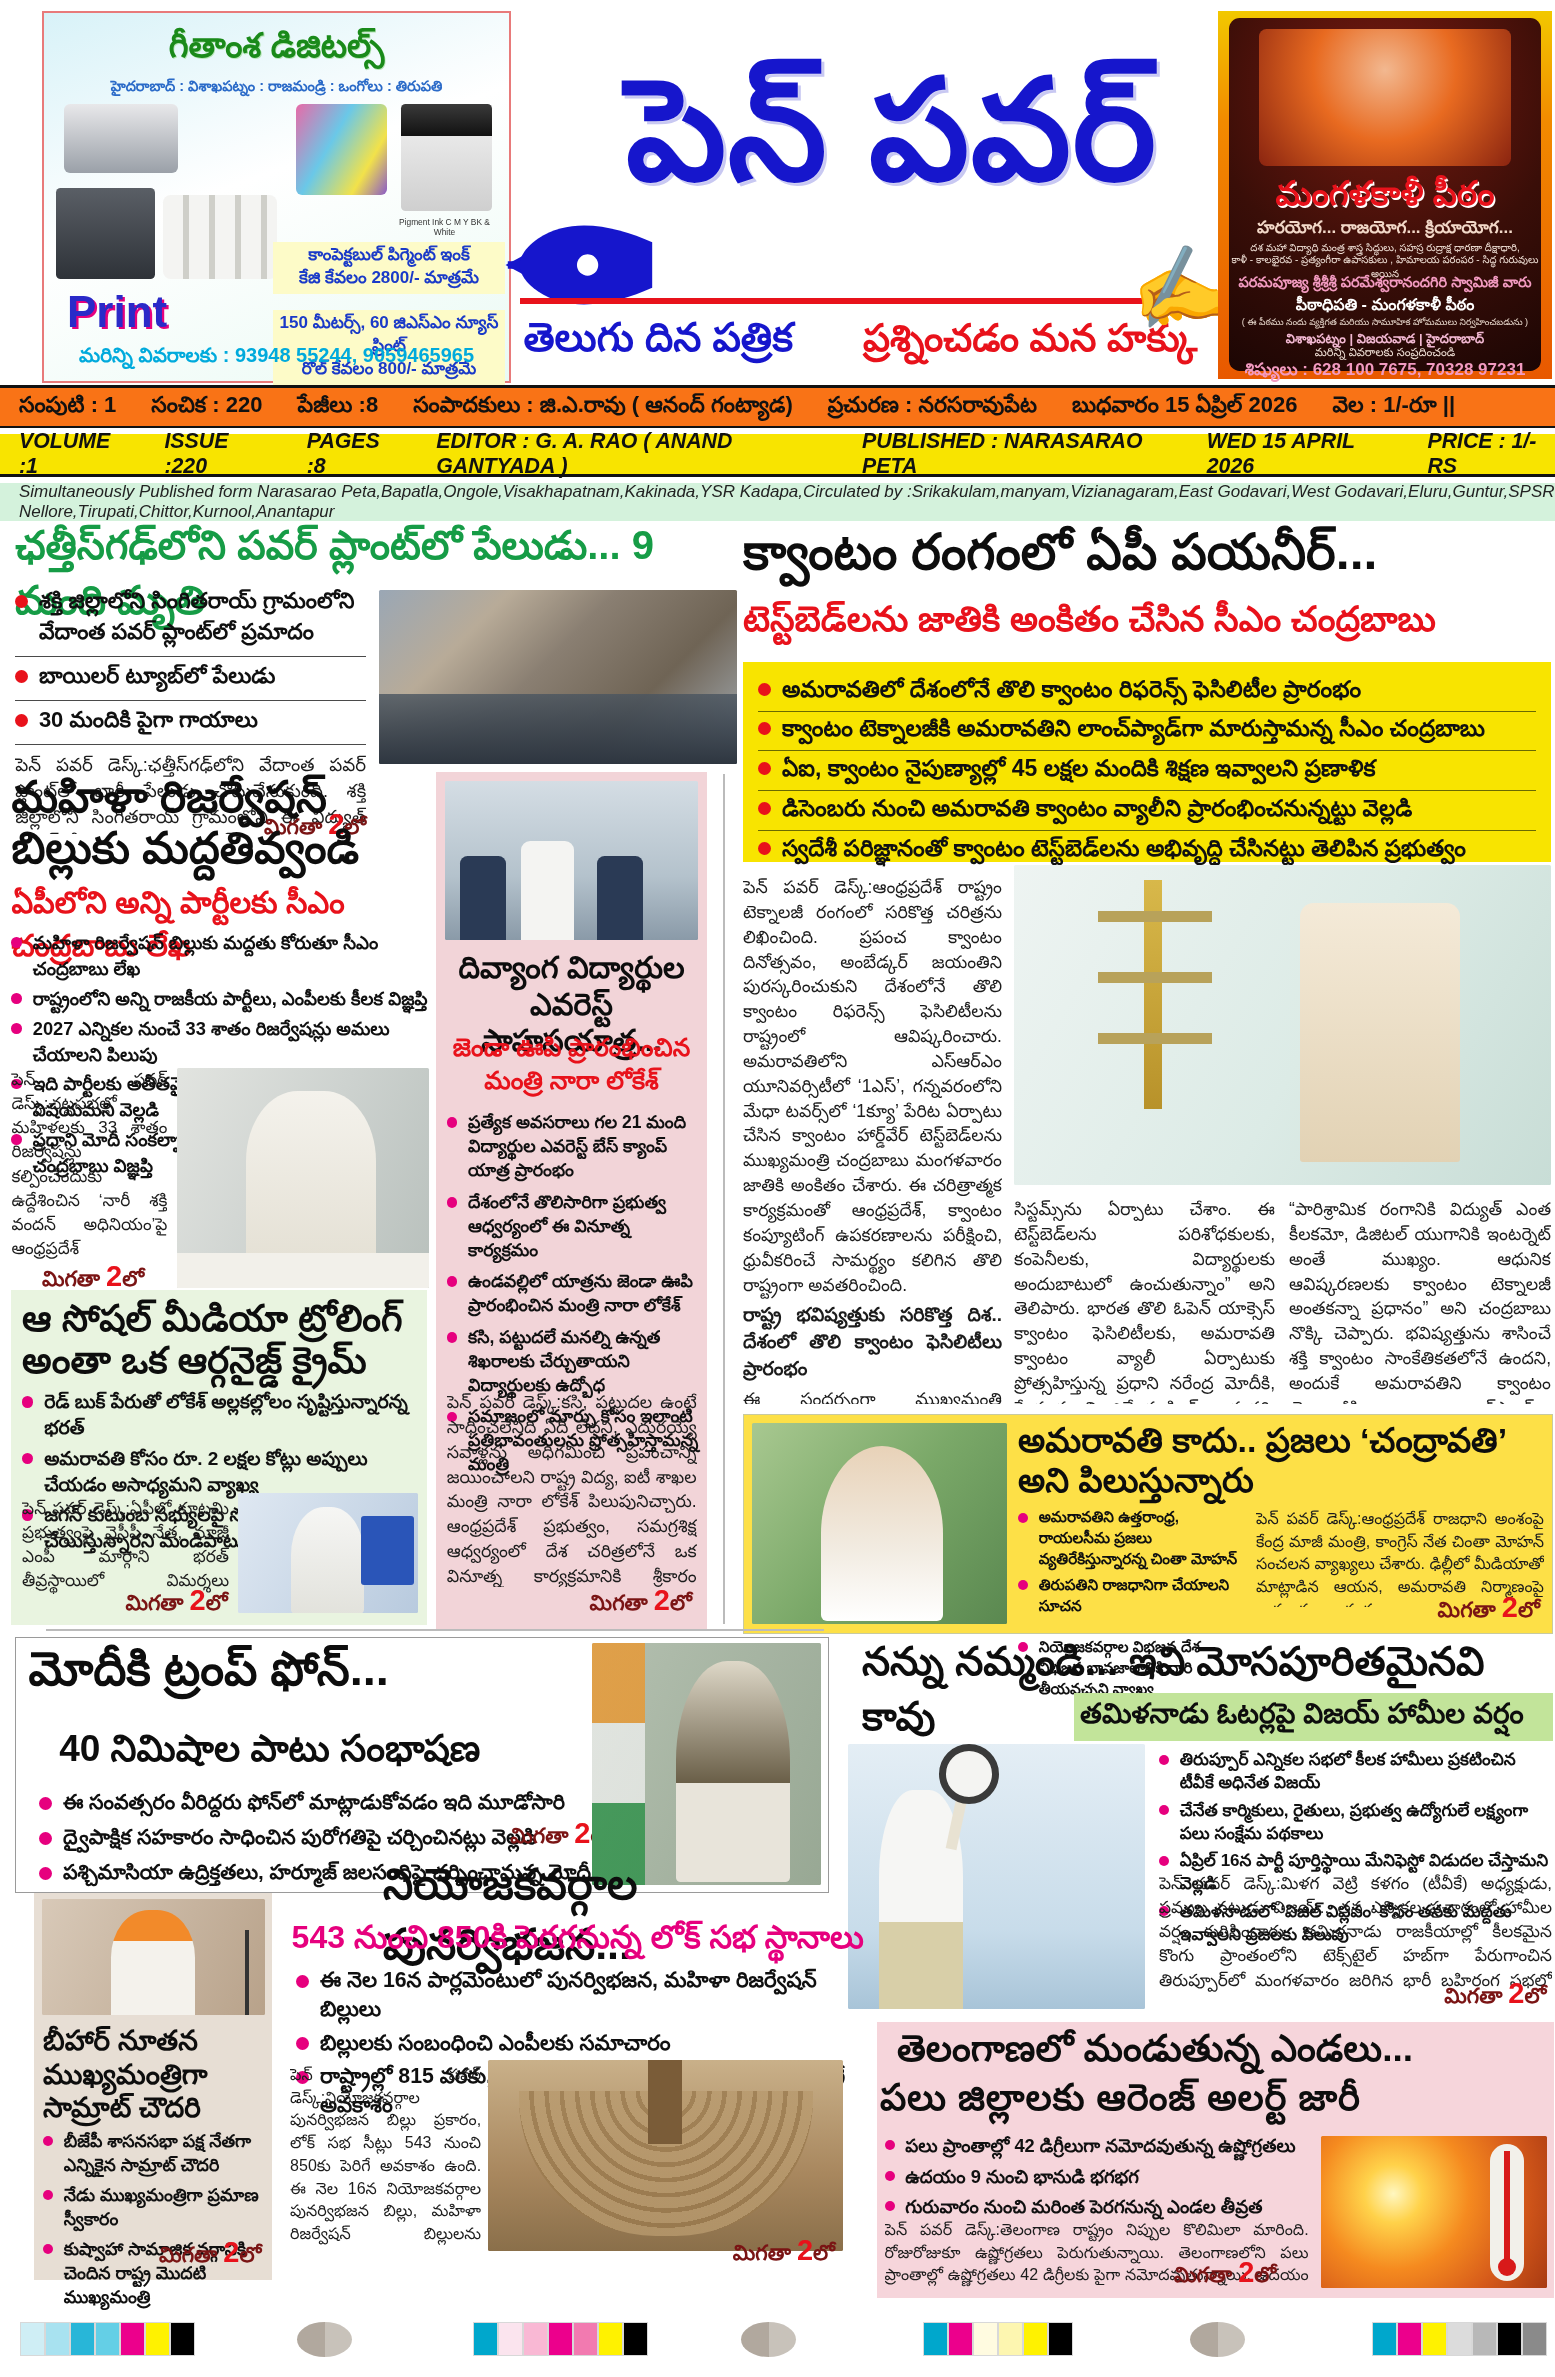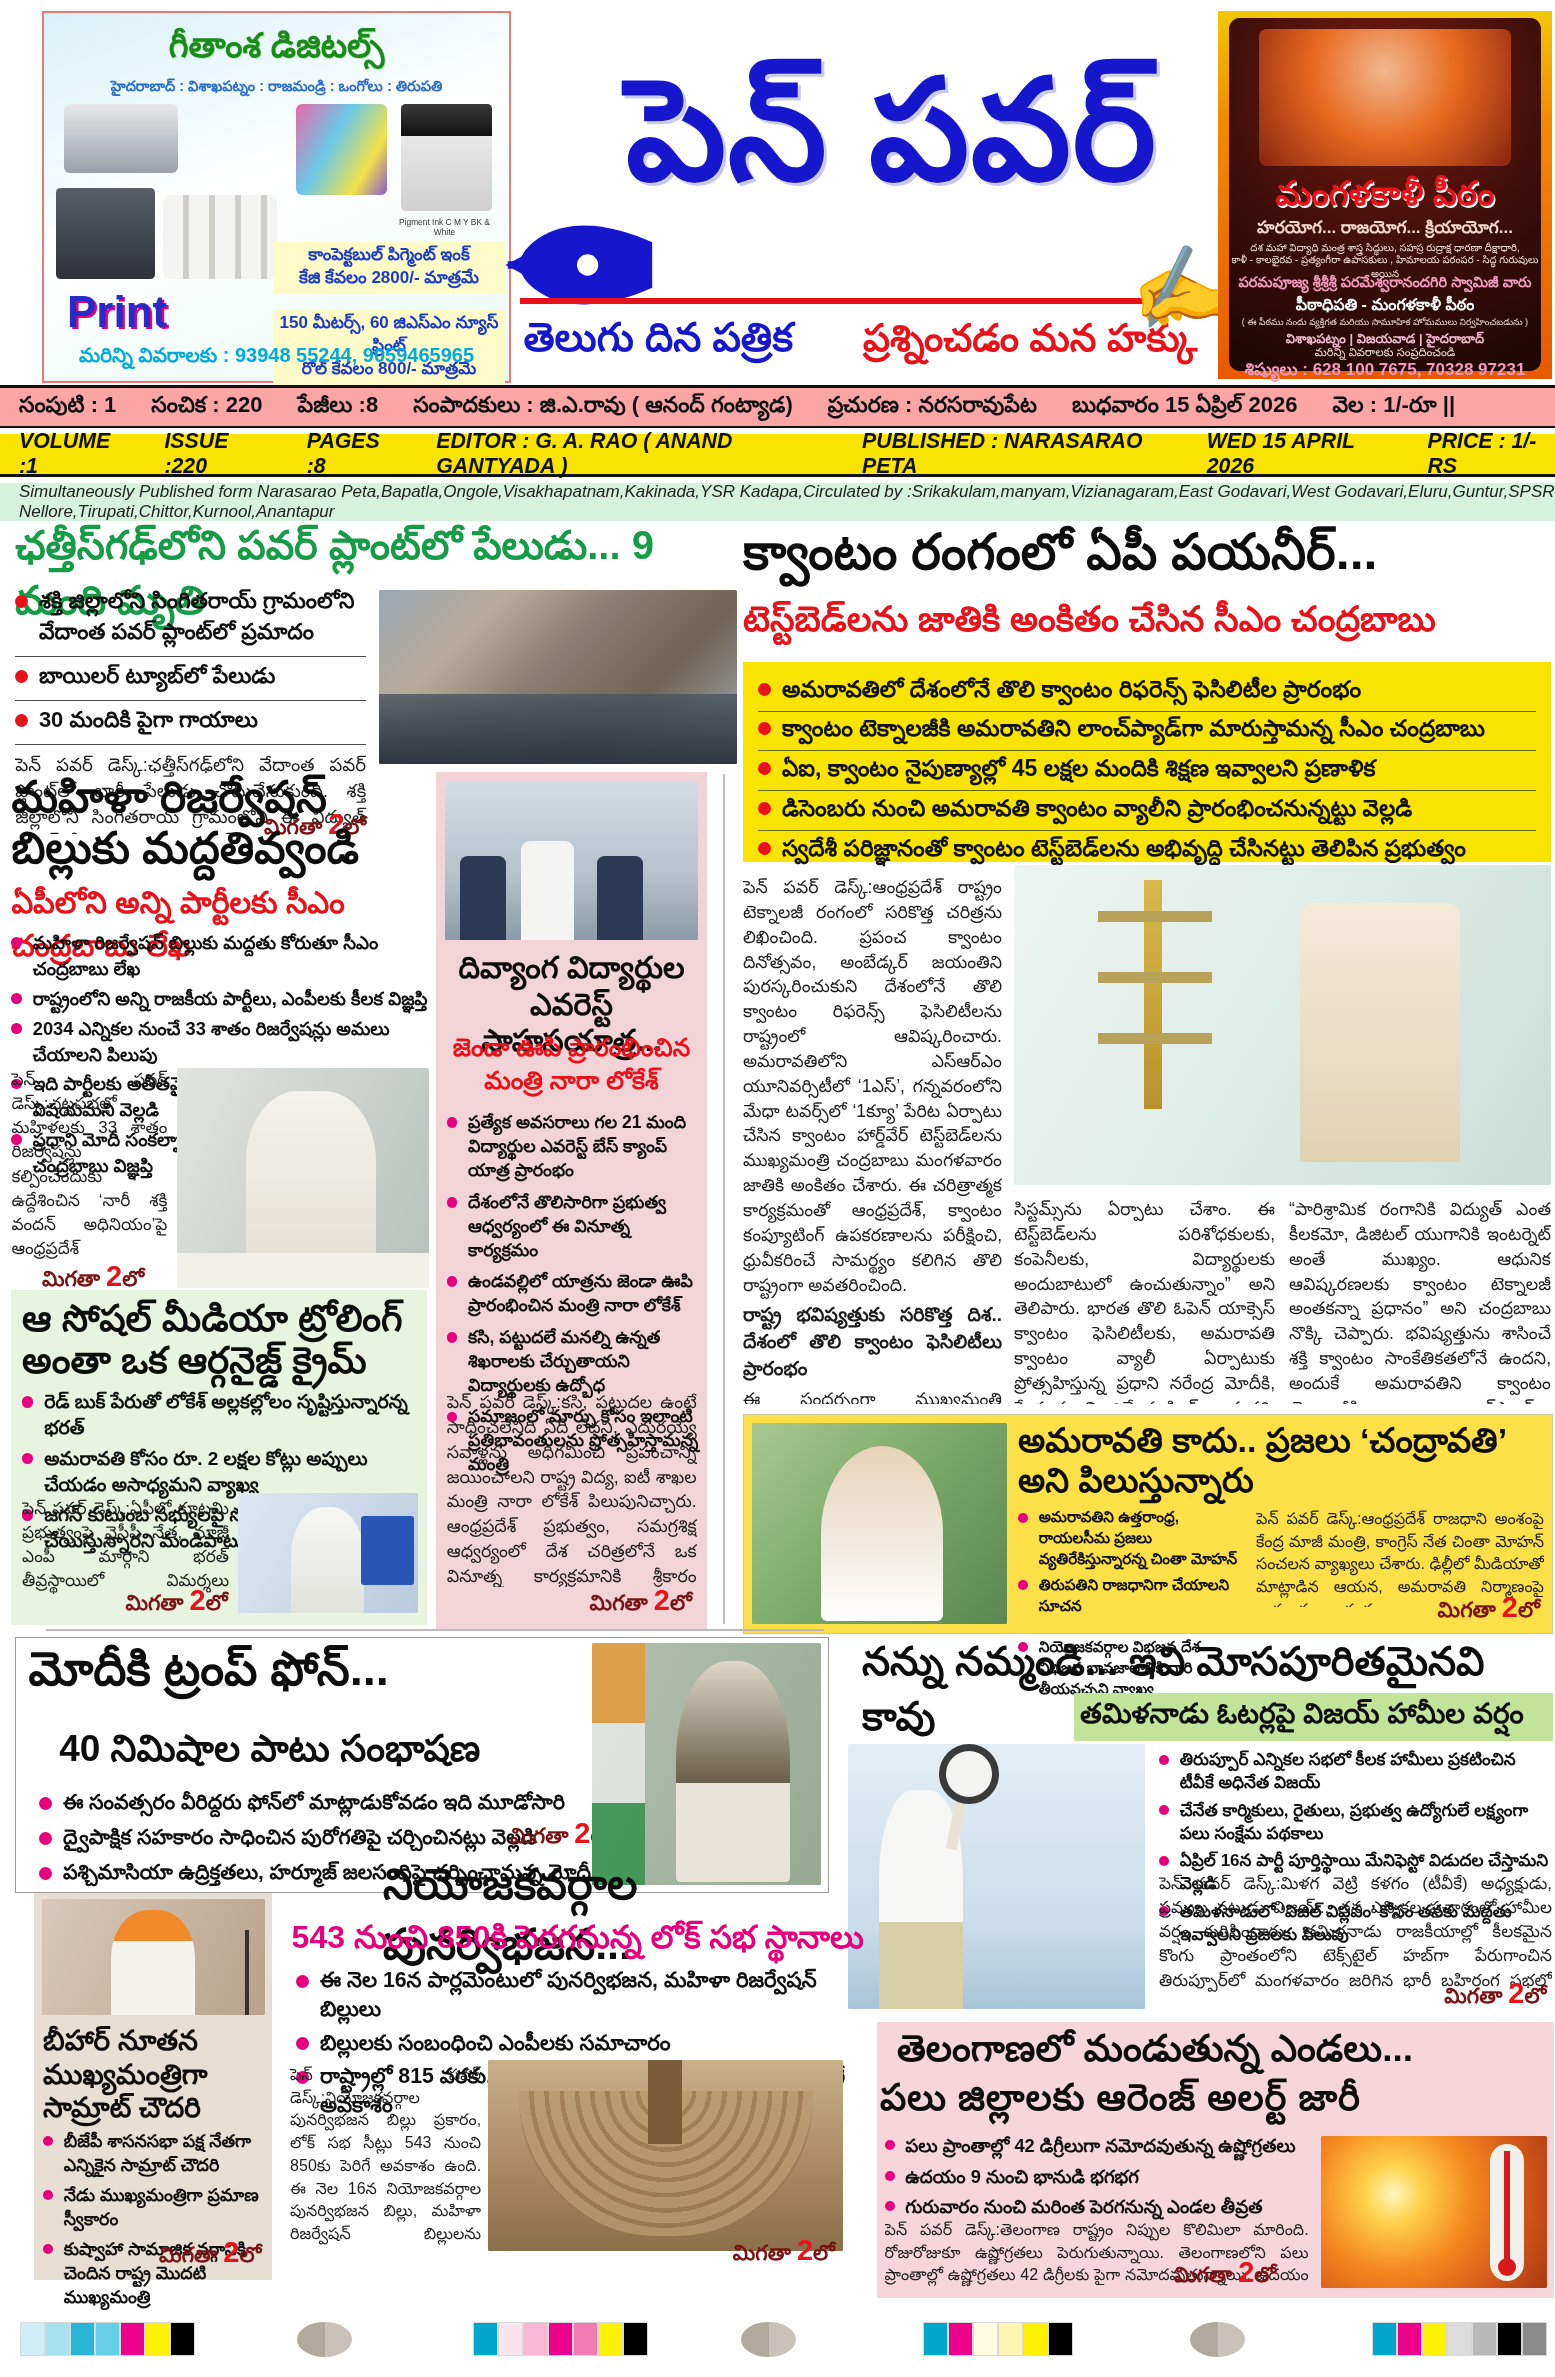--- a/index.html
+++ b/index.html
@@ -45,21 +45,21 @@
   #ad-right .l1{position:absolute;top:200px;width:100%;font-size:17px;font-weight:bold;color:#f2d8c8;}
   #ad-right .l2{position:absolute;top:224px;width:100%;font-size:10px;color:#f2e2d8;}
   #ad-right .l3{position:absolute;top:236px;width:100%;font-size:10px;color:#f2e2d8;}
   #ad-right .l4{position:absolute;top:256px;width:100%;font-size:14.5px;font-weight:bold;color:#f29ac0;}
   #ad-right .l5{position:absolute;top:278px;width:100%;font-size:16px;font-weight:bold;color:#ffffff;}
   #ad-right .l6{position:absolute;top:299px;width:100%;font-size:9.1px;color:#e8d8cc;}
   #ad-right .l7{position:absolute;top:313px;width:100%;font-size:13px;font-weight:bold;color:#f2b8d2;}
   #ad-right .l8{position:absolute;top:328px;width:100%;font-size:11.4px;color:#f2e2d8;}
   #ad-right .l9{position:absolute;top:342px;width:100%;font-size:17px;font-weight:bold;color:#f29ac0;}
   
-  #bar-te{left:0;top:385px;width:1555px;height:43px;background:#fca5a5;border-top:3px solid #111;border-bottom:2.3px solid #111;display:flex;align-items:center;gap:35px;padding-left:19px;box-sizing:border-box;font-size:22px;font-weight:bold;color:#111;}
+  #bar-te{left:0;top:385px;width:1555px;height:43px;background:#f97316;border-top:3px solid #111;border-bottom:2.3px solid #111;display:flex;align-items:center;gap:35px;padding-left:19px;box-sizing:border-box;font-size:22px;font-weight:bold;color:#111;}
   #bar-en{left:0;top:434px;width:1555px;height:43px;background:#f8e400;border-bottom:3px solid #111;display:flex;align-items:center;gap:43px;padding-left:19px;box-sizing:border-box;font-size:21.3px;font-weight:bold;font-style:italic;color:#111;}
   #bar-circ{left:0;top:483px;width:1555px;height:38px;background:#d4f2dc;display:flex;align-items:center;padding-left:19px;box-sizing:border-box;font-size:17px;font-style:italic;color:#222;}
   
   .art{position:absolute;}
   #art-chh{left:15.2px;top:523px;width:723px;height:246px;}
   #art-chh .h{font-size:40px;}
   #art-quantum{left:743px;top:523px;width:808px;height:1109px;}
   #art-women{left:11.4px;top:772px;width:418px;height:515px;}
   #art-everest{left:436px;top:772px;width:271px;height:859px;background:#f2d4d8;}
   #art-troll{left:11.4px;top:1290px;width:416px;height:335px;background:#e9f4e0;}
@@ -259,21 +259,21 @@
       <div class="b-row" style="margin-bottom:3.8px;">
           <span class="dot mag" style="width:10.7px;height:10.7px;margin-top:5.3px;"></span>
           <span class="b-txt" style="font-size:18.3px;">మహిళా రిజర్వేషన్ బిల్లుకు మద్దతు కోరుతూ సీఎం చంద్రబాబు లేఖ</span>
         </div>
       <div class="b-row" style="margin-bottom:3.8px;">
           <span class="dot mag" style="width:10.7px;height:10.7px;margin-top:5.3px;"></span>
           <span class="b-txt" style="font-size:18.3px;">రాష్ట్రంలోని అన్ని రాజకీయ పార్టీలు, ఎంపీలకు కీలక విజ్ఞప్తి</span>
         </div>
       <div class="b-row" style="margin-bottom:3.8px;">
           <span class="dot mag" style="width:10.7px;height:10.7px;margin-top:5.3px;"></span>
-          <span class="b-txt" style="font-size:18.3px;">2034 ఎన్నికల నుంచే 33 శాతం రిజర్వేషన్లు అమలు చేయాలని పిలుపు</span>
+          <span class="b-txt" style="font-size:18.3px;">2027 ఎన్నికల నుంచే 33 శాతం రిజర్వేషన్లు అమలు చేయాలని పిలుపు</span>
         </div>
       <div class="b-row" style="margin-bottom:3.8px;">
           <span class="dot mag" style="width:10.7px;height:10.7px;margin-top:5.3px;"></span>
           <span class="b-txt" style="font-size:18.3px;">ఇది పార్టీలకు అతీతమైన, దేశ గౌరవానికి సంబంధించిన విషయమని వెల్లడి</span>
         </div>
       <div class="b-row">
           <span class="dot mag" style="width:10.7px;height:10.7px;margin-top:5.3px;"></span>
           <span class="b-txt" style="font-size:18.3px;">ప్రధాని మోదీ సంకల్పాన్ని సమష్టిగా బలపరుద్దామని చంద్రబాబు విజ్ఞప్తి</span>
         </div>
     </div>

